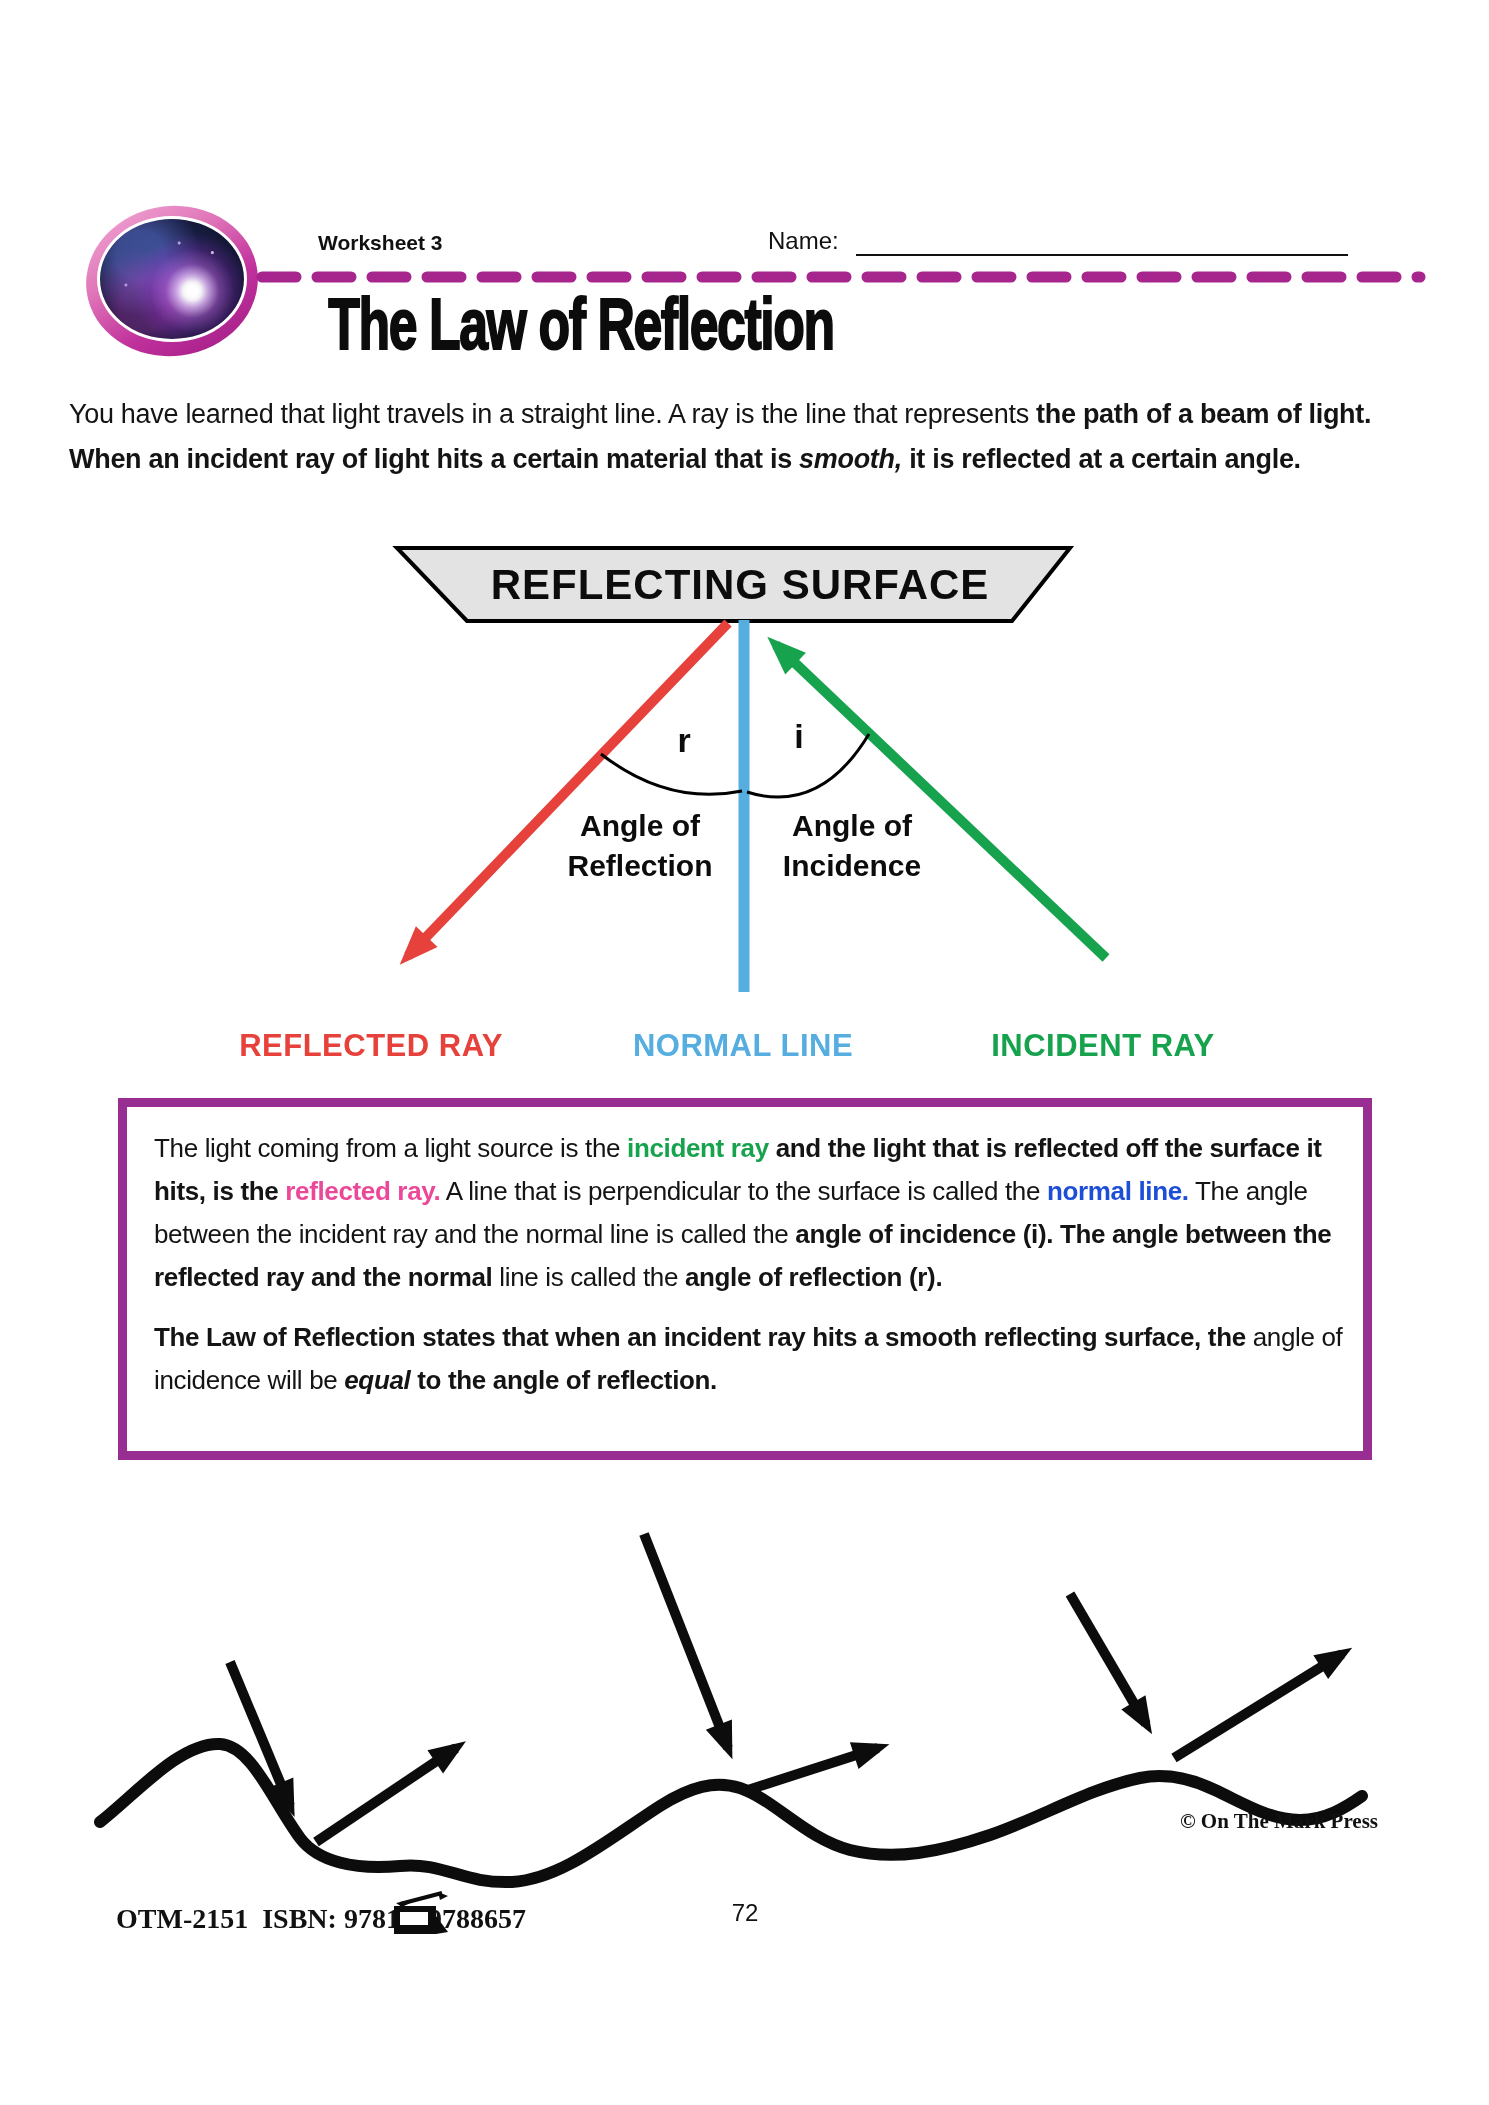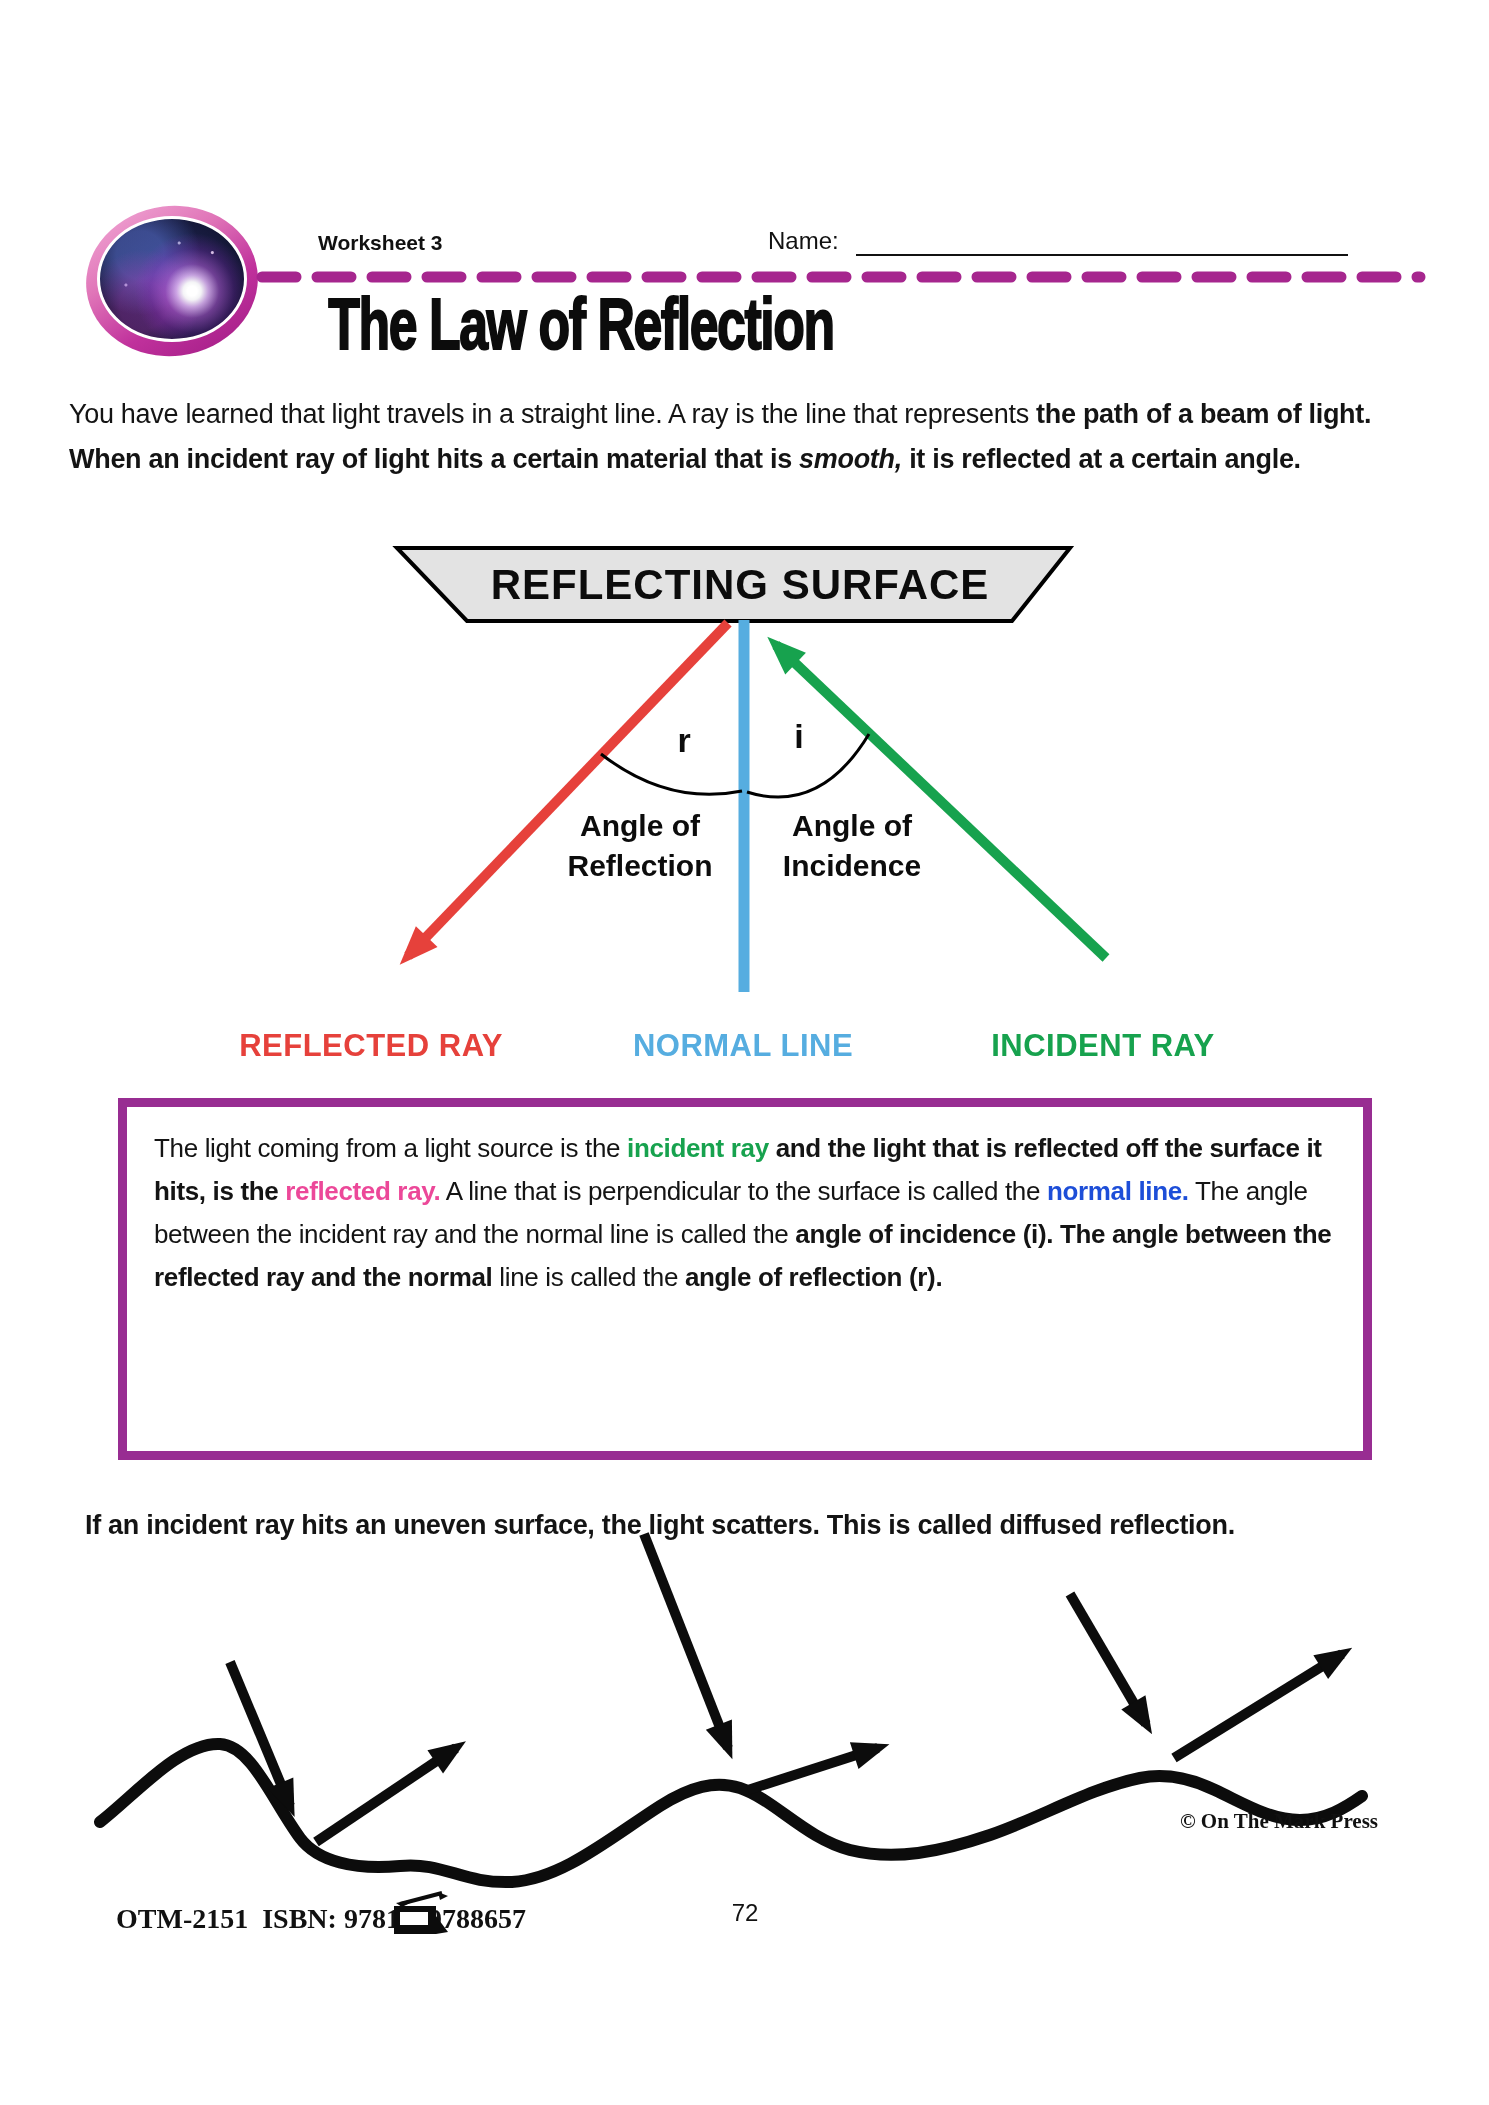--- a/index.html
+++ b/index.html
@@ -114,23 +114,23 @@
     <text x="852" y="836" text-anchor="middle" font-size="30" font-weight="700" fill="#0c0c0c">Angle of</text>
     <text x="852" y="876" text-anchor="middle" font-size="30" font-weight="700" fill="#0c0c0c">Incidence</text>
 
     <text x="371" y="1056" text-anchor="middle" font-size="31" font-weight="700" fill="#e6413b" letter-spacing=".5">REFLECTED RAY</text>
     <text x="743" y="1056" text-anchor="middle" font-size="31" font-weight="700" fill="#56ade0" letter-spacing=".5">NORMAL LINE</text>
     <text x="1103" y="1056" text-anchor="middle" font-size="31" font-weight="700" fill="#17a24e" letter-spacing=".5">INCIDENT RAY</text>
   </svg>
 
   <div class="abs info-box">
     <div class="info-p"><span class="seg-n">The light coming from a light source is the </span><span class="seg-g">incident ray</span><span class="seg-b"> and the light that is reflected off the surface it hits, is the </span><span class="seg-r">reflected ray.</span><span class="seg-n"> A line that is perpendicular to the surface is called the </span><span class="seg-bl">normal line.</span><span class="seg-n"> The angle between the incident ray and the normal line is called the </span><span class="seg-b">angle of incidence (i).</span><span class="seg-b"> The angle between the reflected ray and the normal </span><span class="seg-n">line is called the </span><span class="seg-b">angle of reflection (r).</span></div>
+    <div class="info-p"><span class="seg-b">The Law of Reflection states that when an incident ray hits a smooth reflecting surface, the </span><span class="seg-n">angle of incidence will be </span><span class="seg-bi">equal</span><span class="seg-b"> to the angle of reflection.</span></div>
   </div>
 
-  <div class="abs diffused"><span class="seg-b">If an incident ray hits an uneven surface, the light scatters. This is called diffused reflection.</span></div>
 
   <svg class="abs svg-bottom" width="1489" height="430" viewBox="0 1520 1489 430">
     <defs>
       <marker id="arrBlack" markerUnits="userSpaceOnUse" markerWidth="44" markerHeight="44" refX="28" refY="22" orient="auto">
         <path d="M3,8 L40,22 L3,36 Z" fill="#0c0c0c"></path>
       </marker>
     </defs>
 
     <path d="M 100 1822
              C 135 1795, 180 1742, 220 1744

